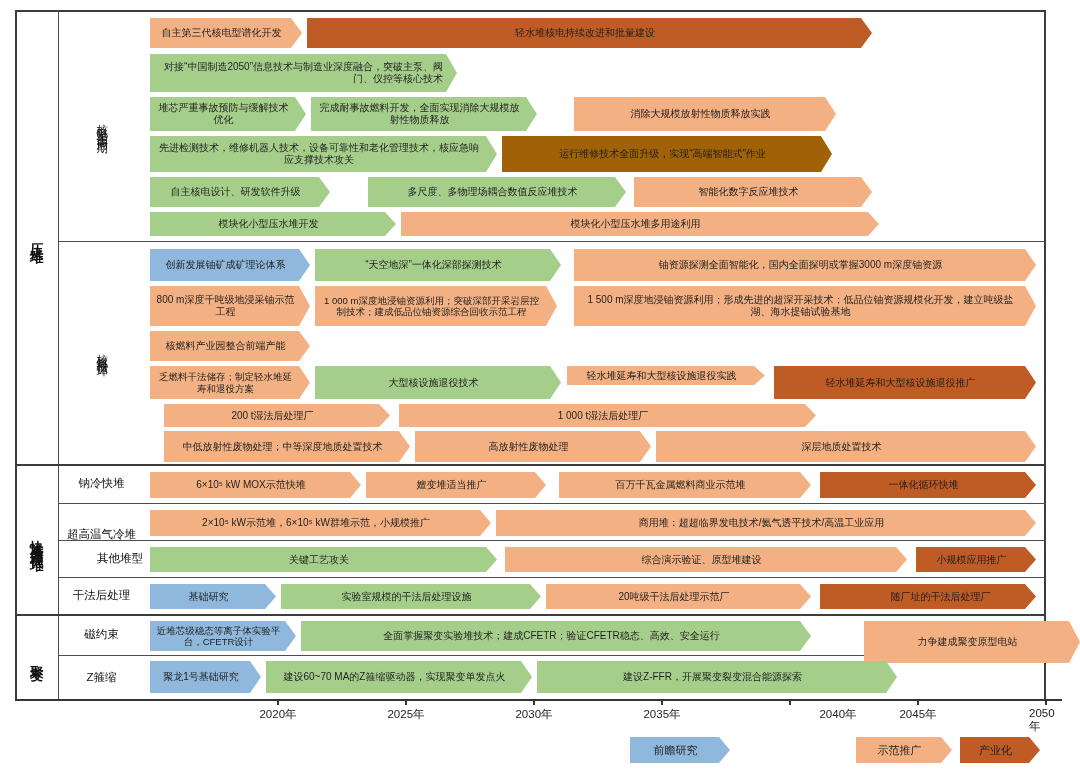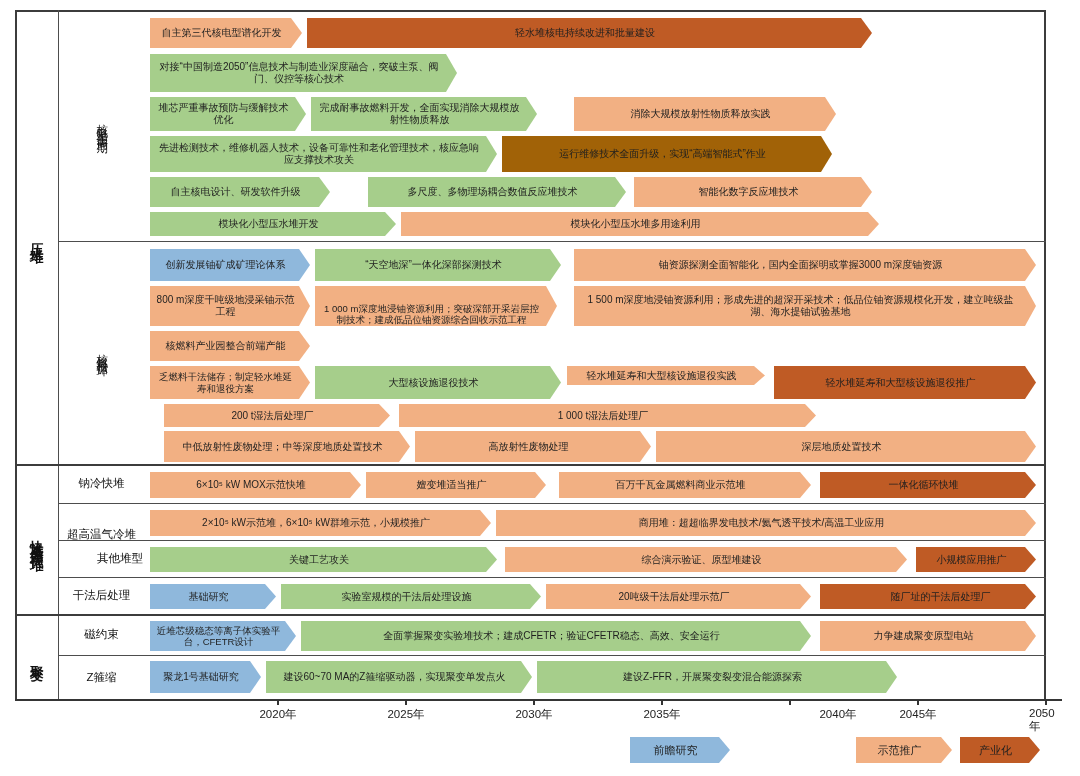--- a/index.html
+++ b/index.html
@@ -92,21 +92,21 @@
         <div class="h-text">Z箍缩</div>
       </div>
     </div>
   <div id="bars">
       <div class="bar" style="left: 150px; top: 18px; width: 152px; height: 30px; background: rgb(242, 176, 131);">
         <span class="bar-label">自主第三代核电型谱化开发</span>
       </div>
       <div class="bar" style="left: 307px; top: 18px; width: 565px; height: 30px; background: rgb(191, 91, 37);">
         <span class="bar-label">轻水堆核电持续改进和批量建设</span>
       </div>
-      <div class="bar" style="left: 150px; top: 54px; width: 307px; height: 38px; background: rgb(166, 206, 139);">
+      <div class="bar" style="left: 150px; top: 54px; width: 307px; height: 38px; background: rgb(166, 206, 139); text-align: right;">
         <span class="bar-label">对接“中国制造2050”信息技术与制造业深度融合，突破主泵、阀门、仪控等核心技术</span>
       </div>
       <div class="bar" style="left: 150px; top: 97px; width: 156px; height: 34px; background: rgb(166, 206, 139);">
         <span class="bar-label">堆芯严重事故预防与缓解技术优化</span>
       </div>
       <div class="bar" style="left: 311px; top: 97px; width: 226px; height: 34px; background: rgb(166, 206, 139);">
         <span class="bar-label">完成耐事故燃料开发，全面实现消除大规模放射性物质释放</span>
       </div>
       <div class="bar" style="left: 574px; top: 97px; width: 262px; height: 34px; background: rgb(242, 176, 131);">
         <span class="bar-label">消除大规模放射性物质释放实践</span>
@@ -137,21 +137,21 @@
       </div>
       <div class="bar" style="left: 315px; top: 249px; width: 246px; height: 32px; background: rgb(166, 206, 139);">
         <span class="bar-label">“天空地深”一体化深部探测技术</span>
       </div>
       <div class="bar" style="left: 574px; top: 249px; width: 462px; height: 32px; background: rgb(242, 176, 131);">
         <span class="bar-label">铀资源探测全面智能化，国内全面探明或掌握3000 m深度铀资源</span>
       </div>
       <div class="bar" style="left: 150px; top: 286px; width: 160px; height: 40px; background: rgb(242, 176, 131);">
         <span class="bar-label">800 m深度千吨级地浸采铀示范工程</span>
       </div>
-      <div class="bar" style="left: 315px; top: 286px; width: 242px; height: 40px; background: rgb(242, 176, 131); align-items: flex-end;">
+      <div class="bar" style="left: 315px; top: 286px; width: 242px; height: 40px; background: rgb(242, 176, 131);">
         <span class="bar-label" style="font-size: 9.5px;">1 000 m深度地浸铀资源利用；突破深部开采岩层控制技术；建成低品位铀资源综合回收示范工程</span>
       </div>
       <div class="bar" style="left: 574px; top: 286px; width: 462px; height: 40px; background: rgb(242, 176, 131);">
         <span class="bar-label">1 500 m深度地浸铀资源利用；形成先进的超深开采技术；低品位铀资源规模化开发，建立吨级盐湖、海水提铀试验基地</span>
       </div>
       <div class="bar" style="left: 150px; top: 331px; width: 160px; height: 30px; background: rgb(242, 176, 131);">
         <span class="bar-label">核燃料产业园整合前端产能</span>
       </div>
       <div class="bar" style="left: 150px; top: 366px; width: 160px; height: 33px; background: rgb(242, 176, 131);">
         <span class="bar-label" style="font-size: 9.5px;">乏燃料干法储存；制定轻水堆延寿和退役方案</span>
@@ -218,21 +218,21 @@
       </div>
       <div class="bar" style="left: 820px; top: 584px; width: 216px; height: 25px; background: rgb(191, 91, 37); padding-left: 39px;">
         <span class="bar-label">随厂址的干法后处理厂</span>
       </div>
       <div class="bar" style="left: 150px; top: 621px; width: 146px; height: 30px; background: rgb(143, 184, 220);">
         <span class="bar-label" style="font-size: 9.5px;">近堆芯级稳态等离子体实验平台，CFETR设计</span>
       </div>
       <div class="bar" style="left: 301px; top: 621px; width: 510px; height: 30px; background: rgb(166, 206, 139);">
         <span class="bar-label">全面掌握聚变实验堆技术；建成CFETR；验证CFETR稳态、高效、安全运行</span>
       </div>
-      <div class="bar" style="left: 820px; top: 621px; width: 216px; height: 30px; background: rgb(242, 176, 131);">
+      <div class="bar" style="left: 864px; top: 621px; width: 216px; height: 42px; background: rgb(242, 176, 131);">
         <span class="bar-label">力争建成聚变原型电站</span>
       </div>
       <div class="bar" style="left: 150px; top: 661px; width: 111px; height: 32px; background: rgb(143, 184, 220);">
         <span class="bar-label">聚龙1号基础研究</span>
       </div>
       <div class="bar" style="left: 266px; top: 661px; width: 266px; height: 32px; background: rgb(166, 206, 139);">
         <span class="bar-label">建设60~70 MA的Z箍缩驱动器，实现聚变单发点火</span>
       </div>
       <div class="bar" style="left: 537px; top: 661px; width: 360px; height: 32px; background: rgb(166, 206, 139);">
         <span class="bar-label">建设Z-FFR，开展聚变裂变混合能源探索</span>

